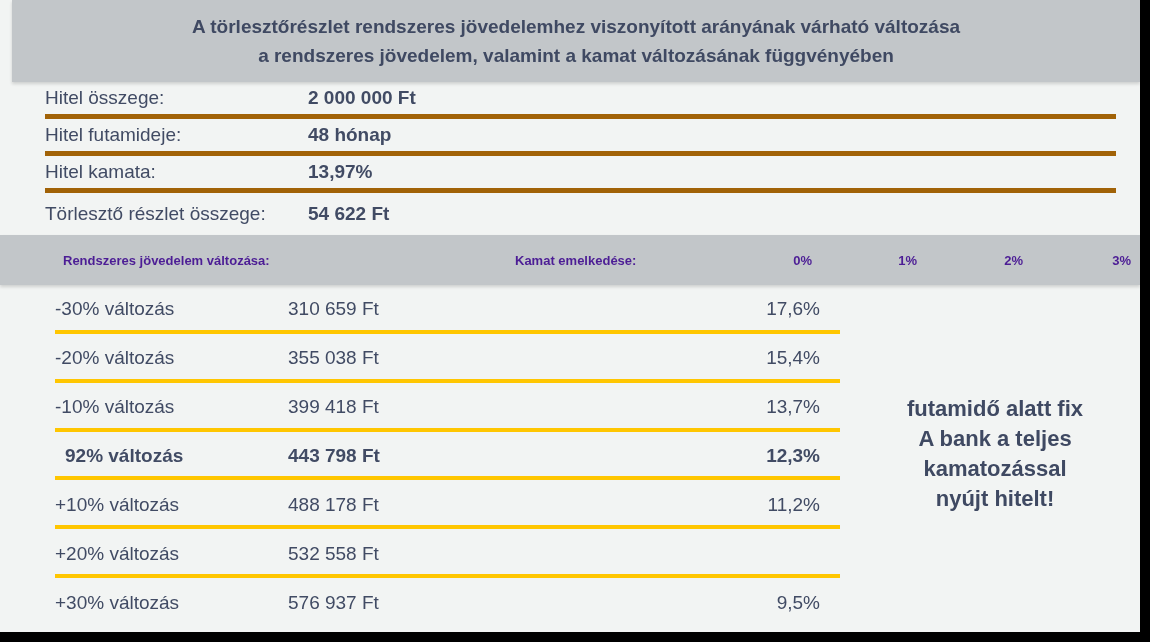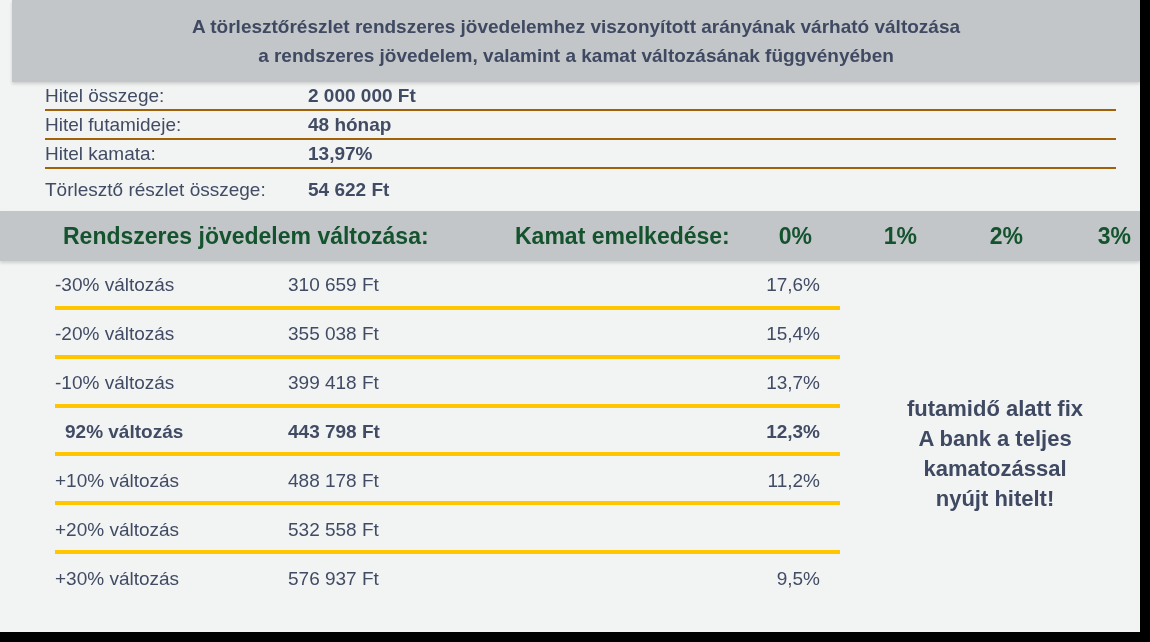--- a/index.html
+++ b/index.html
@@ -25,34 +25,34 @@
     box-shadow:0 2px 3px rgba(0,0,0,0.15);
     margin-left:12px;
   }
   .title-line {
     font-size:19px; font-weight:bold;
     line-height:29px; color:#3f4962;
   }
   
   .loan-row {
     margin-left:45px; margin-right:24px;
-    height:29px;
+    height:37px;
     display:flex; align-items:center;
-    border-bottom:2px solid #a16207;
+    border-bottom:5px solid #a16207;
   }
   .loan-row.last { border-bottom:none; height:42px; }
   .loan-label { width:263px; font-size:19px; }
   .loan-value { font-size:19px; font-weight:bold; }
   
   .mid-band {
     height:50px;
     background:#c2c6c9;
     position:relative;
     box-shadow:0 2px 3px rgba(0,0,0,0.15);
-    font-weight:bold; font-size:23px; color:#14532d;
+    font-weight:bold; font-size:13px; color:#4c1d95;
   }
   .mid-band span {
     position:absolute; top:0; height:50px;
     display:flex; align-items:center;
   }
   .band-income { left:63px; }
   .band-rate   { left:515px; }
   .band-col    { width:60px; justify-content:flex-end; }
   .col-0 { left:752px; }
   .col-1 { left:857px; }

